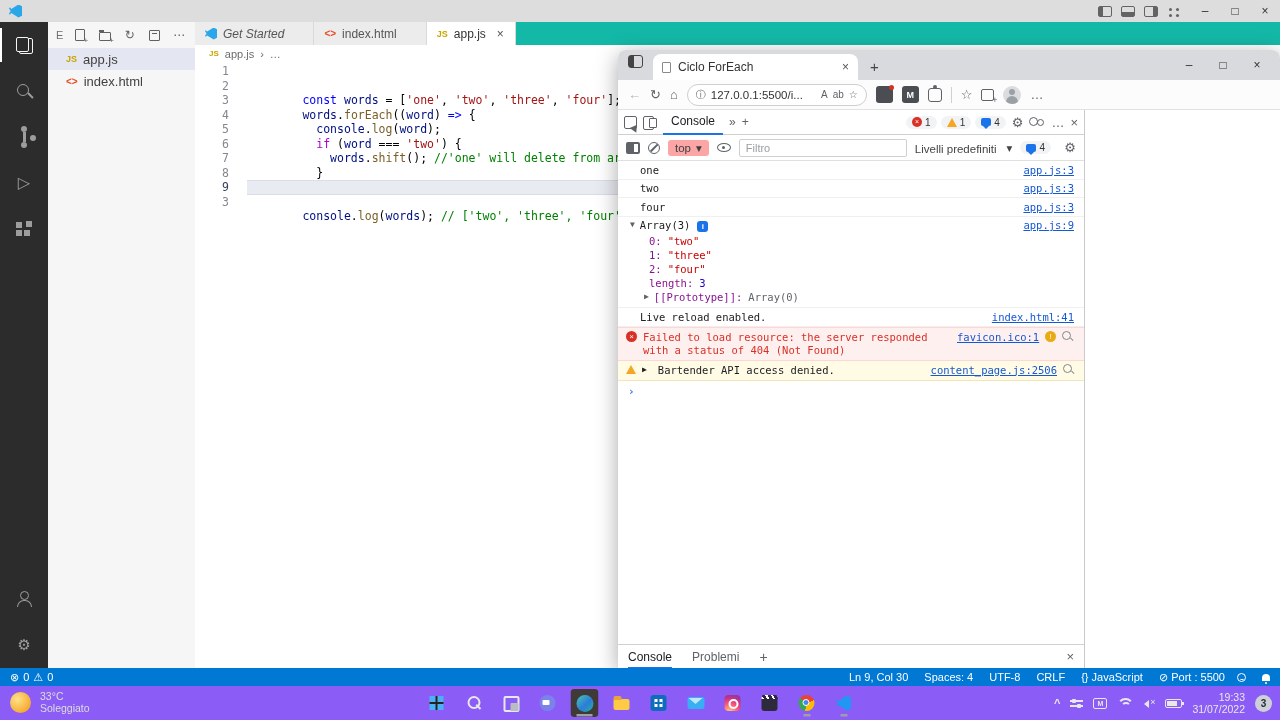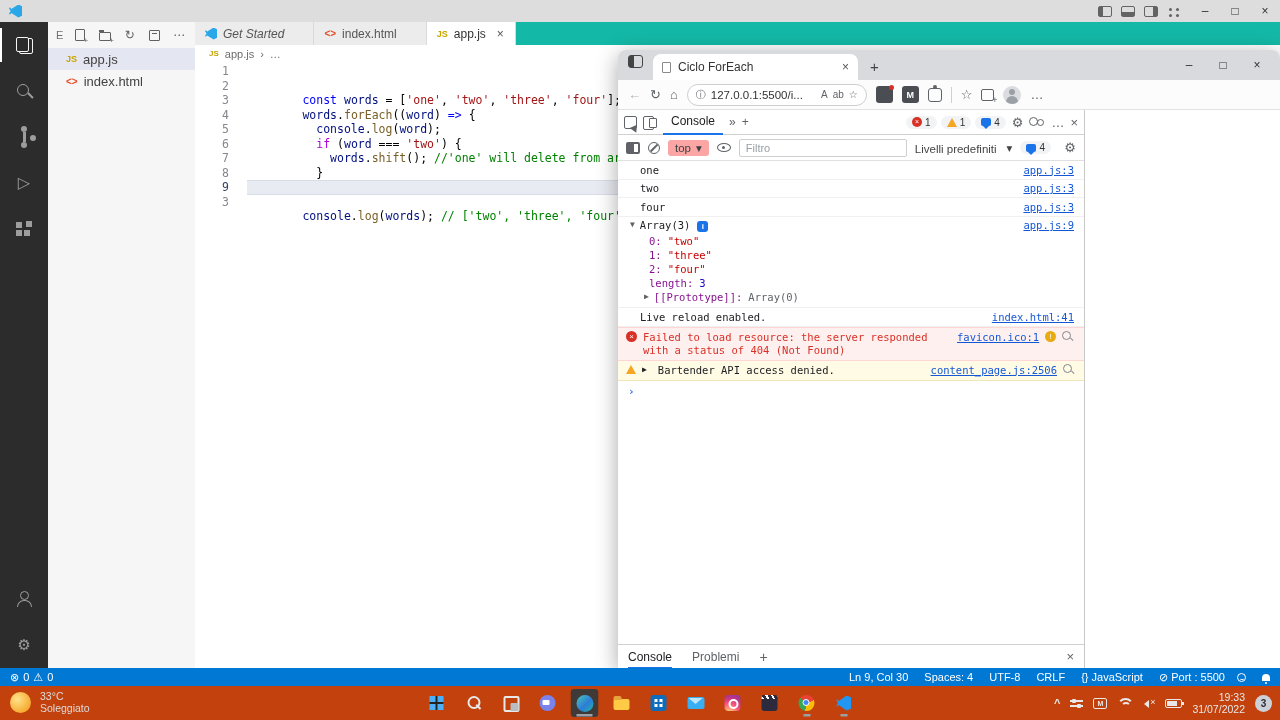--- a/index.html
+++ b/index.html
@@ -182,21 +182,21 @@
 .ic-issues{width:11px;height:11px;border-radius:50%;background:#e8ab12;color:#fff;font-size:8px;line-height:11px;text-align:center;flex:none;font-family:"Liberation Sans",sans-serif}
 .mini-mag{width:11px;height:11px;position:relative;flex:none}
 .mini-mag::before{content:"";position:absolute;left:0;top:0;width:7px;height:7px;border:1.4px solid #80868b;border-radius:50%}
 .mini-mag::after{content:"";position:absolute;right:0;bottom:0;width:4px;height:1.4px;background:#80868b;transform:rotate(45deg);transform-origin:right center}
 .prompt-row{padding:4px 10px;color:#3b78e7;font-weight:bold;font-size:11px}
 .drawer{height:24px;border-top:1px solid #d0d0d0;display:flex;align-items:center;font-size:12px;color:#5f6368;padding:0 10px;gap:20px;flex:none}
 .drawer-tab-active{height:24px;display:flex;align-items:center;color:#202124;box-shadow:inset 0 -2px 0 #1a73e8}
 .drawer-close{margin-left:auto;font-size:13px}
 
 
-.taskbar{position:absolute;left:0;top:686px;width:1280px;height:34px;background:#c2410c;z-index:7}
+.taskbar{position:absolute;left:0;top:686px;width:1280px;height:34px;background:#8b5cf6;z-index:7}
 .weather{position:absolute;left:10px;top:4px;display:flex;gap:9px;align-items:center}
 .sun{width:21px;height:21px;border-radius:50%;background:radial-gradient(circle at 35% 35%,#ffe28a,#f2950f)}
 .wx-text{font-size:10.5px;color:#ddd;line-height:12px}
 .tb-center{position:absolute;left:50%;top:3px;transform:translateX(-50%);display:flex;gap:9px}
 .tb-item{width:28px;height:28px;display:flex;align-items:center;justify-content:center;position:relative;border-radius:4px}
 .tb-item.running{background-image:linear-gradient(#9aa0a6,#9aa0a6);background-size:7px 2.5px;background-repeat:no-repeat;background-position:bottom 1px center}
 .tb-item.active{background-color:#3f3a37;background-size:16px 2.5px}
 .tb-start::before{content:"";width:14px;height:14px;background:linear-gradient(#262220,#262220) center/100% 2px no-repeat,linear-gradient(#262220,#262220) center/2px 100% no-repeat,#4cb0f8}
 .tb-search{position:relative}
 .tb-search::before{content:"";position:absolute;left:8px;top:7px;width:9px;height:9px;border:2px solid #e8e8e8;border-radius:50%}

